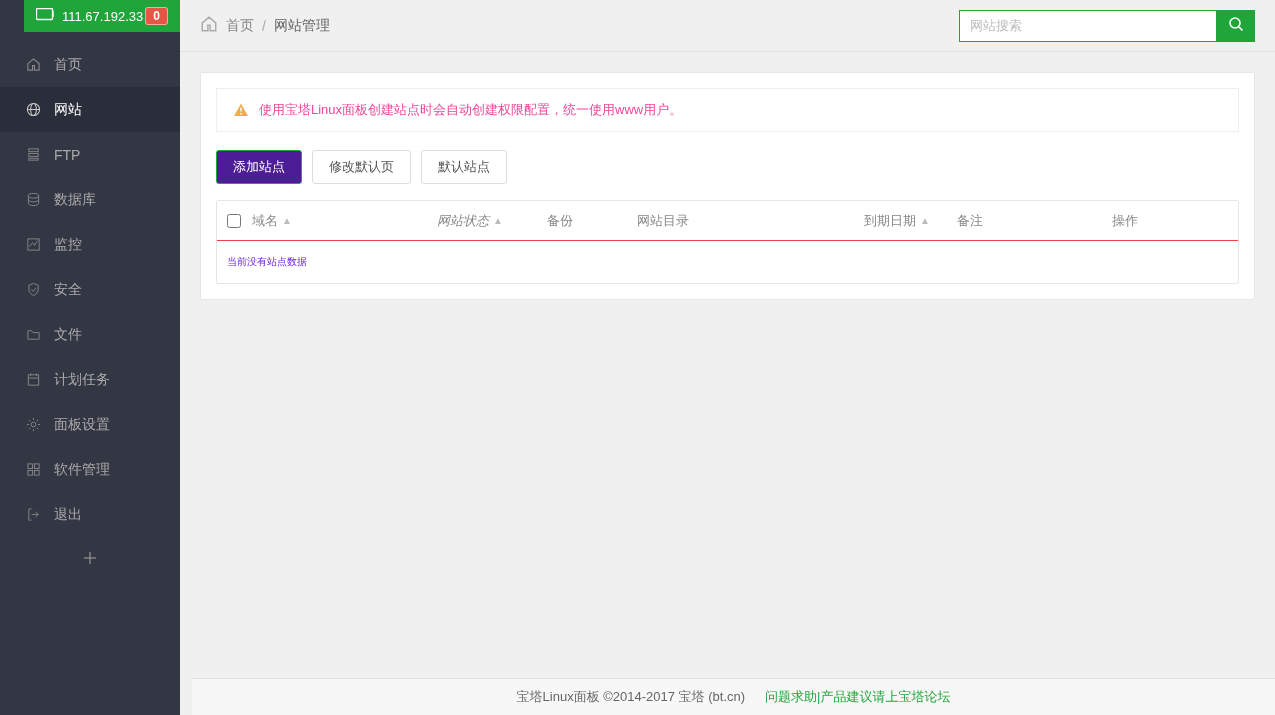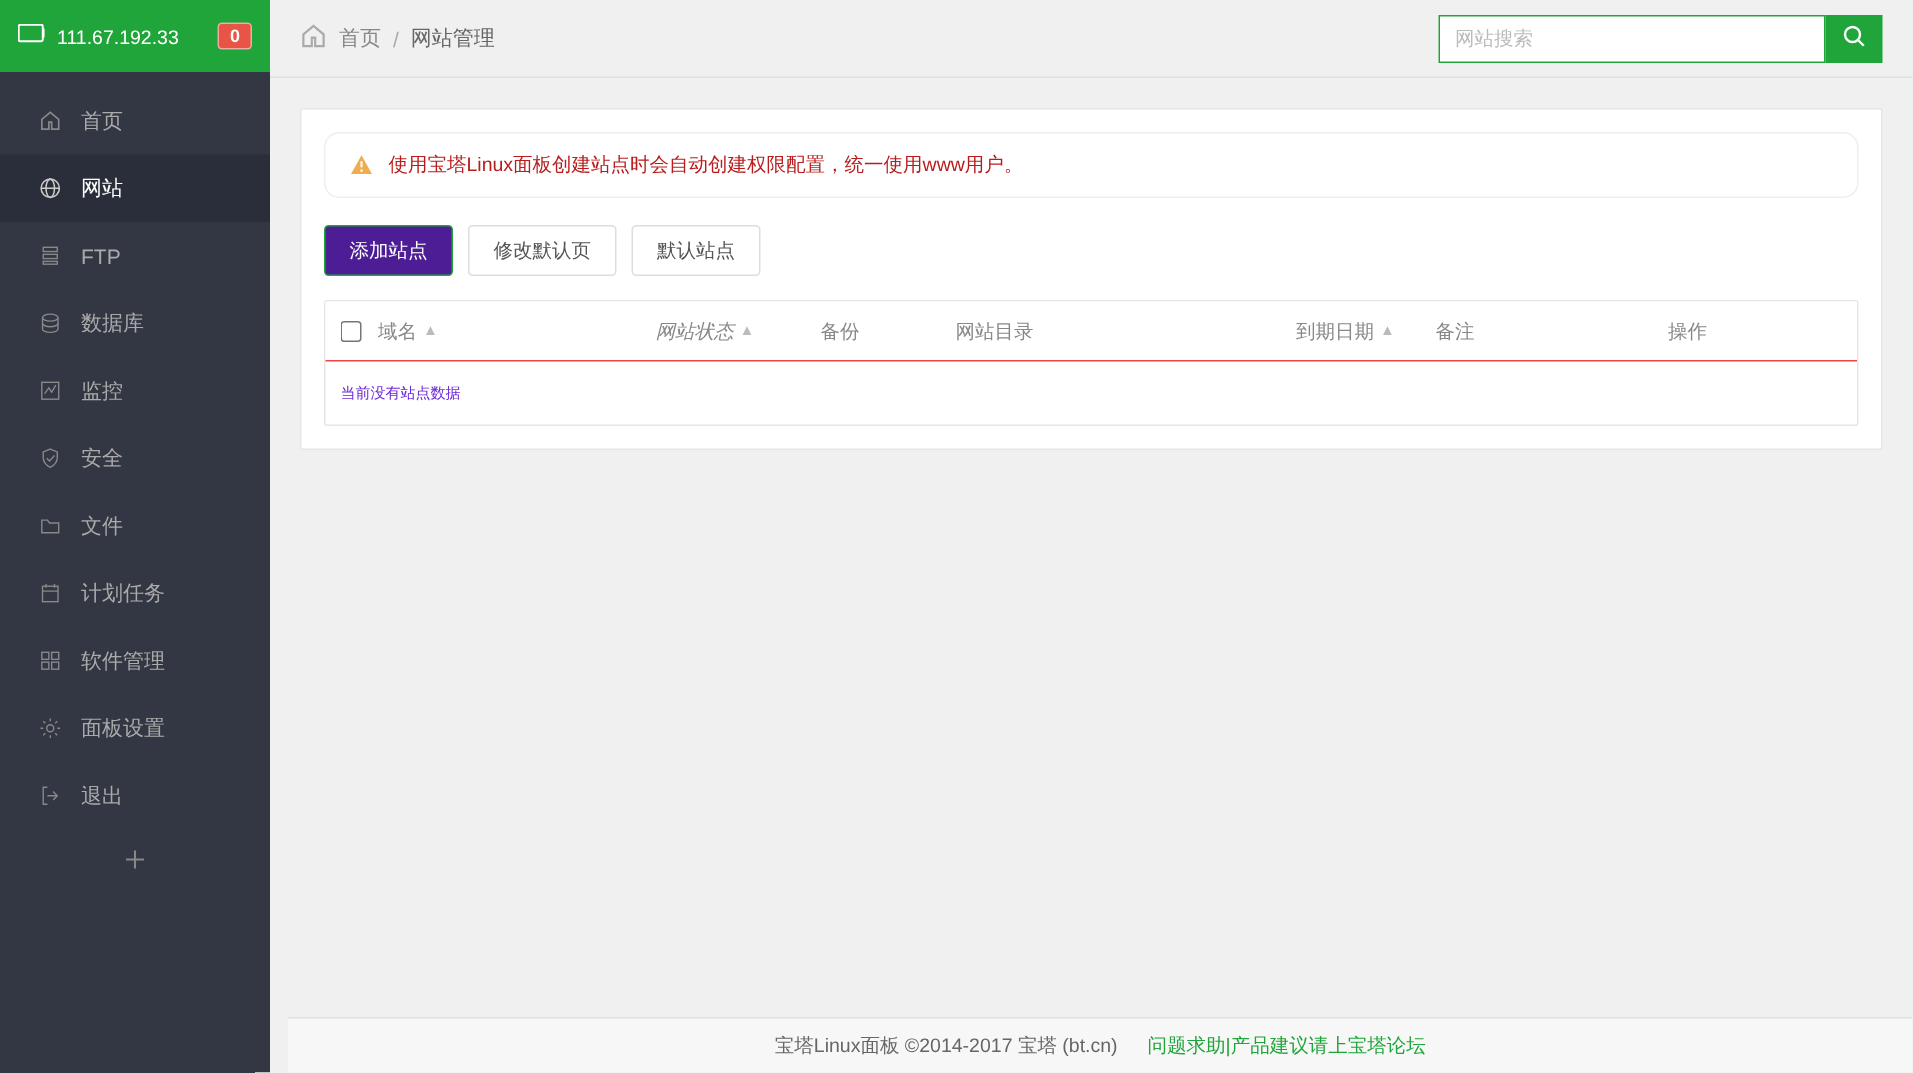--- a/index.html
+++ b/index.html
@@ -1,20 +1,20 @@
 <!DOCTYPE html>
 <html><head>
   <meta charset="utf-8">
   <style>
     * { margin: 0; padding: 0; box-sizing: border-box; font-family: "Microsoft YaHei", Arial, sans-serif; }
     body { background: #f0f0f0; width: 1275px; height: 715px; overflow: hidden; position: relative; }
 
     
     .sidebar { position: absolute; top: 0; left: 0; width: 180px; height: 715px; background: #333744; }
-    .sidebar-header { height: 48px; background: #20a53a; display: flex; align-items: center; padding: 0 12px; color: #fff; font-size: 13px; }
+    .sidebar-header { height: 32px; background: #20a53a; display: flex; align-items: center; padding: 0 12px; color: #fff; font-size: 13px; margin-left: 24px; }
     .sidebar-header .monitor-icon { margin-right: 8px; }
     .sidebar-header .ip { flex: 1; }
     .sidebar-header .badge { background: #e85445; color: #fff; border-radius: 3px; padding: 1px 7px; font-size: 12px; font-weight: bold; border: 1px solid rgba(255,255,255,0.5); }
     .sidebar-nav { padding-top: 10px; }
     .sidebar-item { display: flex; align-items: center; height: 45px; padding: 0 24px; color: #aaa; font-size: 14px; cursor: pointer; }
     .sidebar-item.active { background: #2a2e3a; color: #fff; }
     .sidebar-item .icon { width: 18px; margin-right: 12px; display: inline-flex; align-items: center; justify-content: center; color: #888; }
     .sidebar-item.active .icon { color: #ccc; }
     .sidebar-add { height: 45px; display: flex; align-items: center; justify-content: center; color: #888; cursor: pointer; }
     .sidebar-add svg { width: 14px; height: 14px; }
@@ -27,21 +27,21 @@
     .breadcrumb a { color: #888; text-decoration: none; cursor: pointer; }
     .breadcrumb .sep { margin: 0 8px; color: #aaa; }
     .breadcrumb .current { color: #666; }
     .searchbox { display: flex; }
     .searchbox input { width: 258px; height: 32px; border: 1px solid #20a53a; padding: 0 10px; font-size: 13px; outline: none; color: #555; }
     .searchbox input::placeholder { color: #bbb; }
     .searchbox button { width: 38px; height: 32px; background: #20a53a; border: none; display: flex; align-items: center; justify-content: center; cursor: pointer; }
 
     
     .panel { margin: 20px; background: #fff; border: 1px solid #e6e6e6; border-radius: 2px; padding: 15px; }
-    .info-box { border: 1px solid #eee; border-radius: 10px; padding: 12px 16px; display: flex; align-items: center; font-size: 13px; color: #b91c1c; margin-bottom: 18px; }
+    .info-box { border: 1px solid #eee; border-radius: 0; padding: 12px 16px; display: flex; align-items: center; font-size: 13px; color: #ec4899; margin-bottom: 18px; }
     .info-box .warn-icon { margin-right: 10px; display: inline-flex; }
     .btn-row { display: flex; gap: 10px; margin-bottom: 16px; }
     .btn { height: 34px; padding: 0 16px; border-radius: 3px; font-size: 13px; cursor: pointer; display: inline-flex; align-items: center; }
     .btn-primary { background: #4c1d95; color: #fff; border: 1px solid #20a53a; }
     .btn-default { background: #fff; color: #555; border: 1px solid #ddd; }
 
     
     .table { border: 1px solid #e6e6e6; border-radius: 2px; }
     .thead { display: flex; align-items: center; height: 40px; padding: 0 10px; border-bottom: 1px solid #ef4444; font-size: 13px; color: #888; background: #fff; }
     .thead .chk { width: 25px; display: flex; align-items: center; }
@@ -147,36 +147,36 @@
             <line x1="2.5" y1="6.5" x2="13.5" y2="6.5" stroke="currentColor"></line>
             <line x1="5" y1="1.5" x2="5" y2="4" stroke="currentColor"></line>
             <line x1="11" y1="1.5" x2="11" y2="4" stroke="currentColor"></line>
           </svg>
         </span>
       <span>计划任务</span>
     </div>
     <div class="sidebar-item">
       <span class="icon">
           <svg width="15" height="15" viewBox="0 0 16 16">
+            <circle cx="8" cy="8" r="2.5" fill="none" stroke="currentColor"></circle>
+            <path d="M8 1v2M8 13v2M1 8h2M13 8h2M3 3l1.5 1.5M11.5 11.5L13 13M13 3l-1.5 1.5M4.5 11.5L3 13" stroke="currentColor"></path>
+          </svg>
+        </span>
+      <span>面板设置</span>
+    </div>
+    <div class="sidebar-item">
+      <span class="icon">
+          <svg width="15" height="15" viewBox="0 0 16 16">
             <rect x="2" y="2" width="5" height="5" fill="none" stroke="currentColor"></rect>
             <rect x="9" y="2" width="5" height="5" fill="none" stroke="currentColor"></rect>
             <rect x="2" y="9" width="5" height="5" fill="none" stroke="currentColor"></rect>
             <rect x="9" y="9" width="5" height="5" fill="none" stroke="currentColor"></rect>
           </svg>
         </span>
       <span>软件管理</span>
-    </div>
-    <div class="sidebar-item">
-      <span class="icon">
-          <svg width="15" height="15" viewBox="0 0 16 16">
-            <circle cx="8" cy="8" r="2.5" fill="none" stroke="currentColor"></circle>
-            <path d="M8 1v2M8 13v2M1 8h2M13 8h2M3 3l1.5 1.5M11.5 11.5L13 13M13 3l-1.5 1.5M4.5 11.5L3 13" stroke="currentColor"></path>
-          </svg>
-        </span>
-      <span>面板设置</span>
     </div>
     <div class="sidebar-item">
       <span class="icon">
           <svg width="15" height="15" viewBox="0 0 16 16">
             <path d="M6 2H3v12h3M10 5l3 3-3 3M13 8H6" fill="none" stroke="currentColor"></path>
           </svg>
         </span>
       <span>退出</span>
     </div>
     <div class="sidebar-add">

